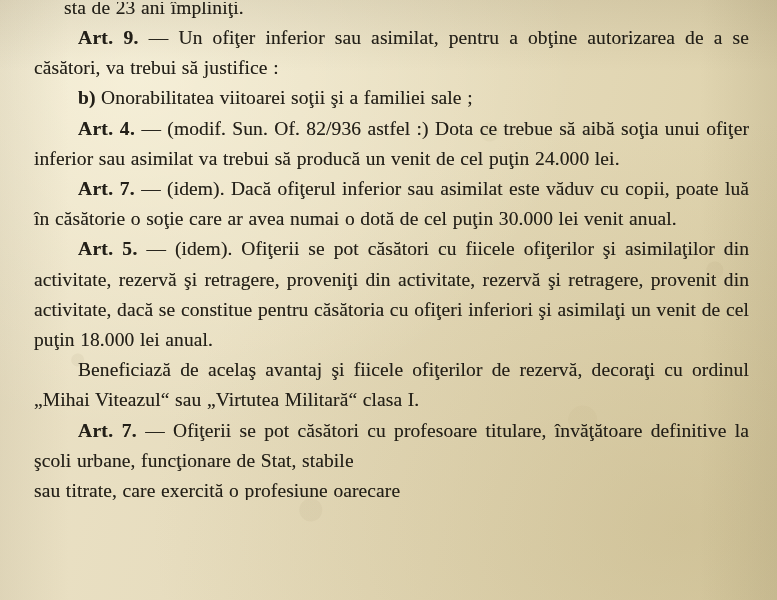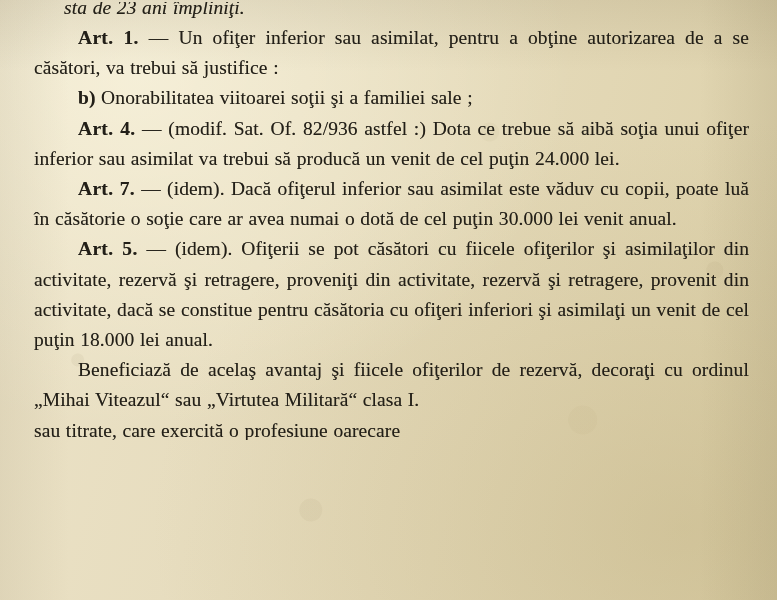--- a/index.html
+++ b/index.html
@@ -75,21 +75,20 @@
     font-weight: bold;
     letter-spacing: 0.3px;
   }
   .letter {
     font-weight: bold;
   }
   .clip-top {
     position: relative;
     height: 21px;
     overflow: hidden;
-    font-style: italic;
   }
   .clip-top p {
     position: relative;
     top: -9px;
   }
   .clip-bottom {
     position: relative;
     height: 24px;
     overflow: hidden;
   }
@@ -101,34 +100,35 @@
 </head>
 <body>
 
 <div id="page">
   <div id="text-column">
 
     <div class="clip-top">
       <p class="indent-small">sta de 23 ani împliniţi.</p>
     </div>
 
-    <p class="indent"><span class="art">Art. 1.</span><span> — Un ofiţer inferior sau asimilat, pentru a obţine autorizarea de a se căsători, va trebui să justifice :</span></p>
+    <p class="indent"><span class="art">Art. 9.</span><span> — Un ofiţer inferior sau asimilat, pentru a obţine autorizarea de a se căsători, va trebui să justifice :</span></p>
 
 
     <p class="indent"><span class="letter">b)</span><span> Onorabilitatea viitoarei soţii şi a familiei sale ;</span></p>
 
 
-    <p class="indent"><span class="art">Art. 4.</span><span> — (modif. Sat. Of. 82/936 astfel :) Dota ce trebue să aibă soţia unui ofiţer inferior sau asimilat va trebui să producă un venit de cel puţin 24.000 lei.</span></p>
+    <p class="indent"><span class="art">Art. 4.</span><span> — (modif. Sun. Of. 82/936 astfel :) Dota ce trebue să aibă soţia unui ofiţer inferior sau asimilat va trebui să producă un venit de cel puţin 24.000 lei.</span></p>
 
 
     <p class="indent"><span class="art">Art. 7.</span><span> — (idem). Dacă ofiţerul inferior sau asimilat este văduv cu copii, poate luă în căsătorie o soţie care ar avea numai o dotă de cel puţin 30.000 lei venit anual.</span></p>
 
     <p class="indent"><span class="art">Art. 5.</span><span> — (idem). Ofiţerii se pot căsători cu fiicele ofiţerilor şi asimilaţilor din activitate, rezervă şi retragere, proveniţi din activitate, rezervă şi retragere, provenit din activitate, dacă se constitue pentru căsătoria cu ofiţeri inferiori şi asimilaţi un venit de cel puţin 18.000 lei anual.</span></p>
 
     <p class="indent"><span>Beneficiază de acelaş avantaj şi fiicele ofiţerilor de rezervă, decoraţi cu ordinul „Mihai Viteazul“ sau „Virtutea Militară“ clasa I.</span></p>
 
+    <p class="indent"><span class="art">Art. 7.</span><span> — Ofiţerii se pot căsători cu profesoare titulare, învăţătoare definitive la şcoli urbane, funcţionare de Stat, stabile</span></p>
 
     <div class="clip-bottom">
       <p>sau titrate, care exercită o profesiune oarecare</p>
     </div>
 
   </div>
 </div>
 
 </body></html>

